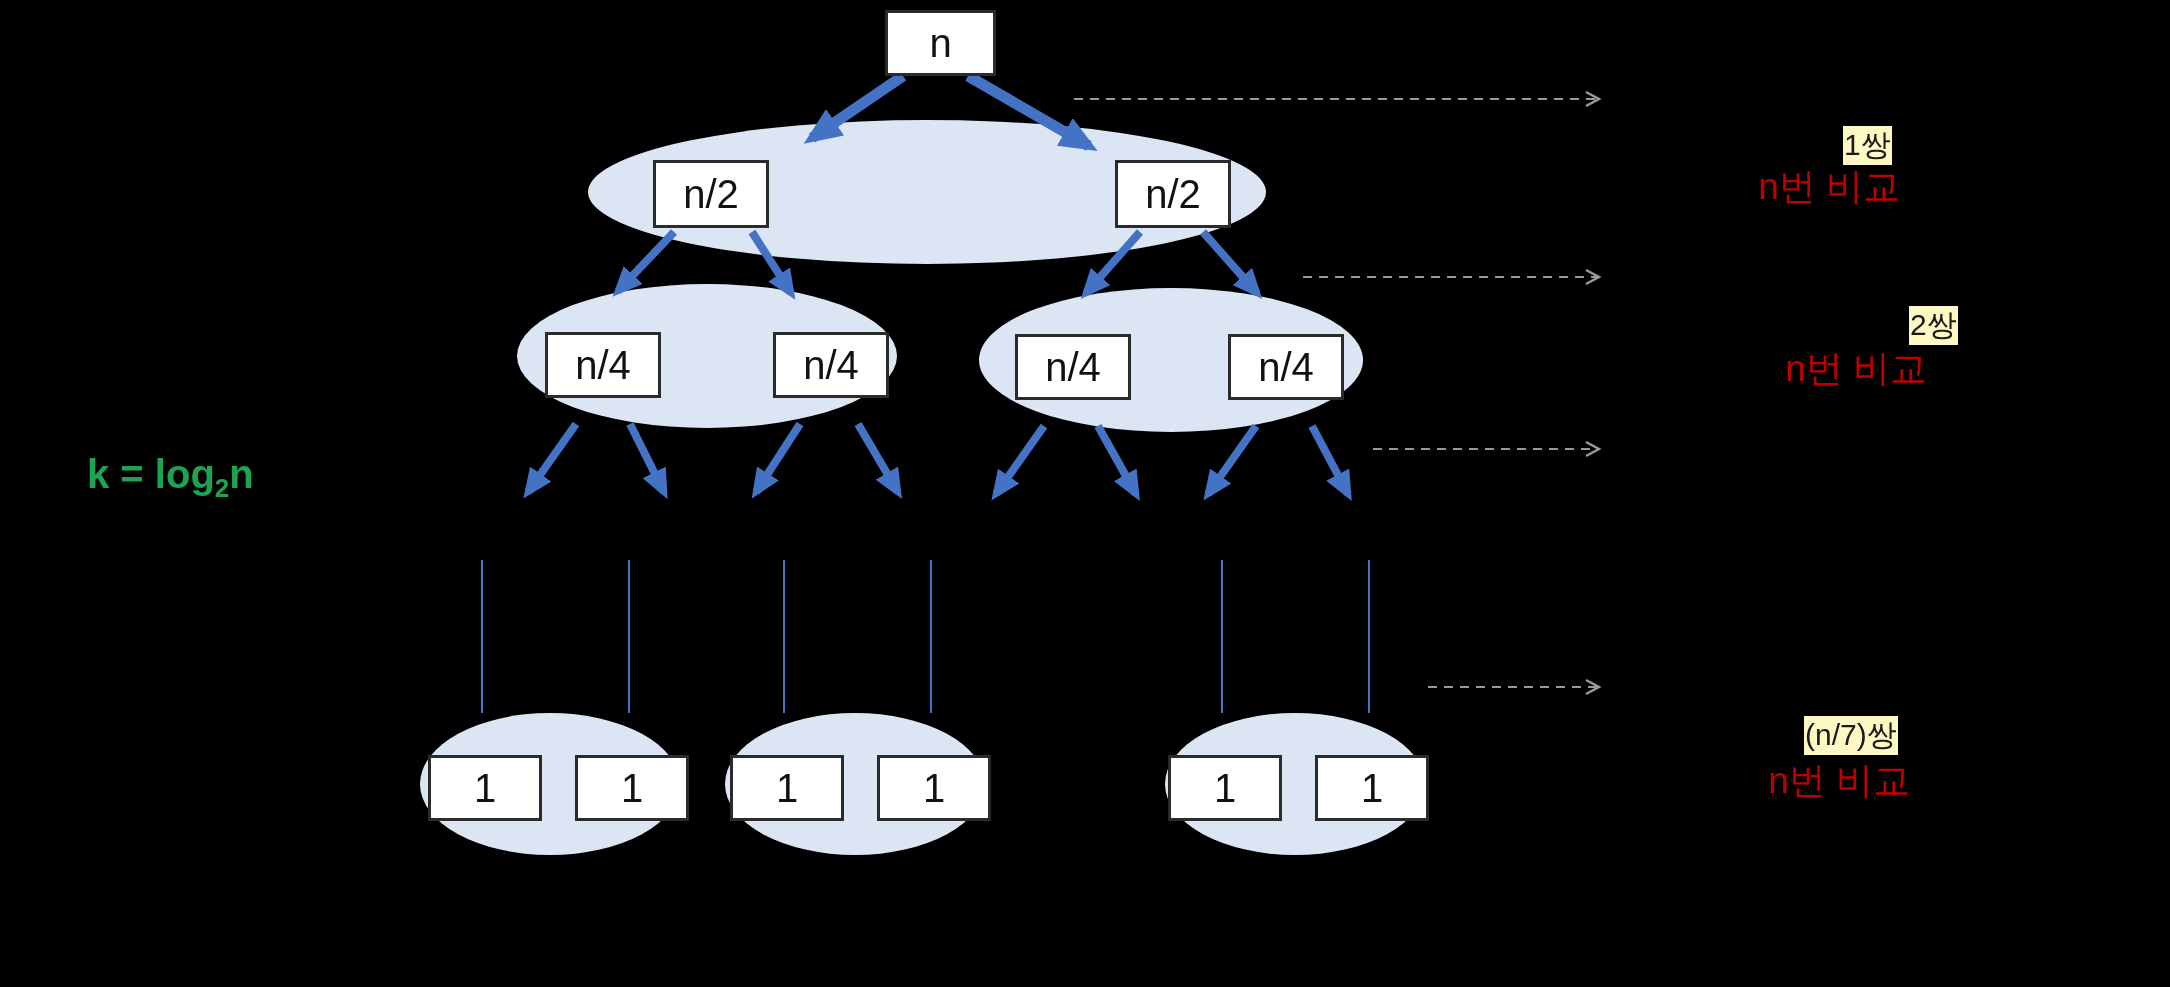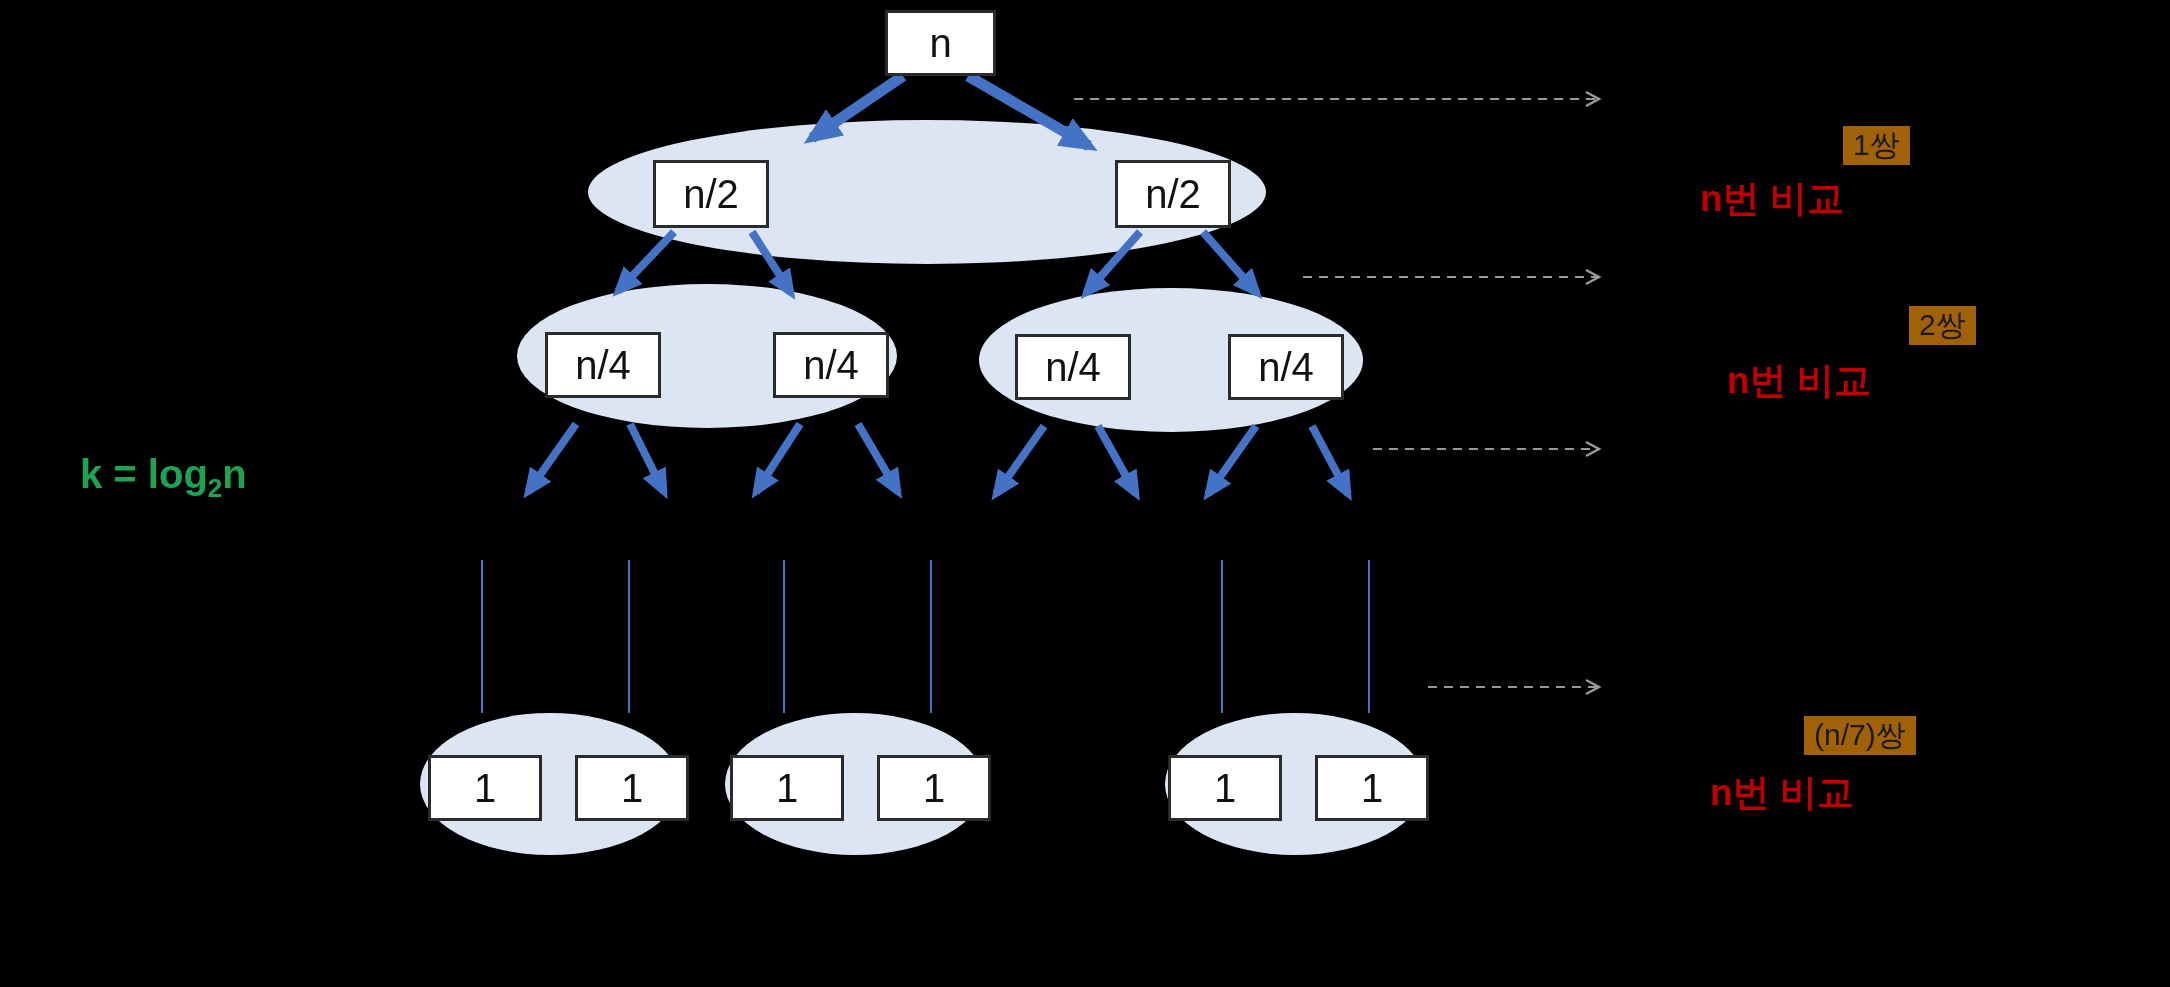--- a/index.html
+++ b/index.html
@@ -5,24 +5,24 @@
   html,body{margin:0;padding:0;background:#000;}
   .stage{position:relative;width:2170px;height:987px;background:#000000;overflow:hidden;
          font-family:"Liberation Sans","DejaVu Sans",sans-serif;}
   .ellipse{position:absolute;border-radius:50%;background:#dbe5f3;z-index:1;}
   .links{position:absolute;left:0;top:0;z-index:2;}
   .node{position:absolute;background:#ffffff;border:3px solid #2b2b2b;z-index:3;
         display:flex;align-items:center;justify-content:center;
         font-size:40px;color:#111111;line-height:1;}
   .formula{position:absolute;z-index:4;color:#1ca452;font-size:40px;font-weight:bold;white-space:nowrap;}
   .formula sub{font-size:26px;font-weight:bold;}
-  .pair-badge{position:absolute;z-index:4;background:#a16207;color:#1a1a1a;
-              font-size:30px;line-height:1.15;padding:2px 10px;white-space:nowrap;}
-  .cmp{position:absolute;z-index:4;color:#c00000;font-size:37px;font-weight:bold;
-       width:200px;text-align:left;white-space:nowrap;margin-top:12px;}
+  .pair-badge{position:absolute;z-index:4;background:#fef9c3;color:#1a1a1a;
+              font-size:30px;line-height:1.15;padding:2px 1px;white-space:nowrap;}
+  .cmp{position:absolute;z-index:4;color:#c00000;font-size:37px;font-weight:normal;
+       width:200px;text-align:right;white-space:nowrap;}
 </style>
 </head>
 <body>
 
 <div class="stage">
 
   <div class="ellipse" style="left:588px;top:120px;width:678px;height:144px;"></div>
   <div class="ellipse" style="left:517px;top:284px;width:380px;height:144px;"></div>
   <div class="ellipse" style="left:979px;top:288px;width:384px;height:144px;"></div>
   <div class="ellipse" style="left:420px;top:713px;width:260px;height:142px;"></div>
@@ -79,21 +79,21 @@
   <div class="node" style="left:773px;top:332px;width:110px;height:60px;">n/4</div>
   <div class="node" style="left:1015px;top:334px;width:110px;height:60px;">n/4</div>
   <div class="node" style="left:1228px;top:334px;width:110px;height:60px;">n/4</div>
   <div class="node" style="left:428px;top:755px;width:108px;height:60px;">1</div>
   <div class="node" style="left:575px;top:755px;width:108px;height:60px;">1</div>
   <div class="node" style="left:730px;top:755px;width:108px;height:60px;">1</div>
   <div class="node" style="left:877px;top:755px;width:108px;height:60px;">1</div>
   <div class="node" style="left:1168px;top:755px;width:108px;height:60px;">1</div>
   <div class="node" style="left:1315px;top:755px;width:108px;height:60px;">1</div>
 
-  <div class="formula" style="left:80px;top:452px;"><span>k = log</span><sub>2</sub><span>n</span></div>
+  <div class="formula" style="left:87px;top:452px;"><span>k = log</span><sub>2</sub><span>n</span></div>
 
   <div class="pair-badge" style="left:1843px;top:126px;">1쌍</div>
   <div class="cmp" style="left:1700px;top:162px;">n번 비교</div>
 
   <div class="pair-badge" style="left:1909px;top:306px;">2쌍</div>
   <div class="cmp" style="left:1727px;top:344px;">n번 비교</div>
 
   <div class="pair-badge" style="left:1804px;top:716px;">(n/7)쌍</div>
   <div class="cmp" style="left:1710px;top:756px;">n번 비교</div>
 

